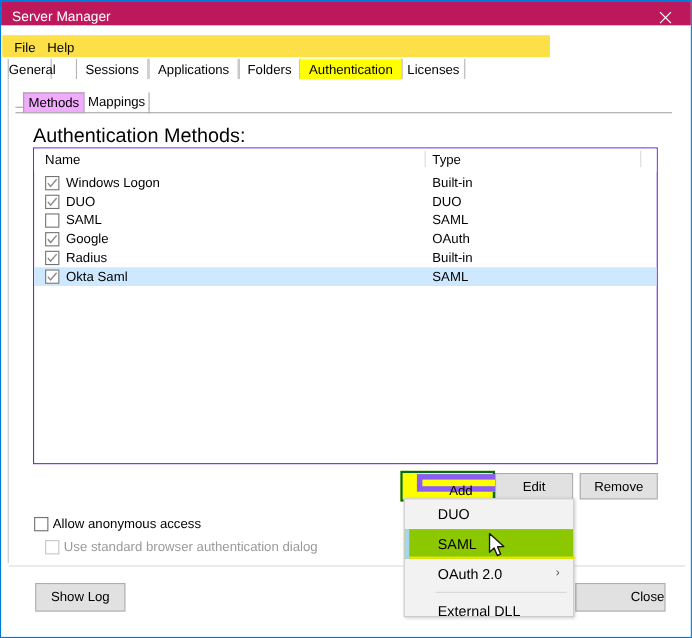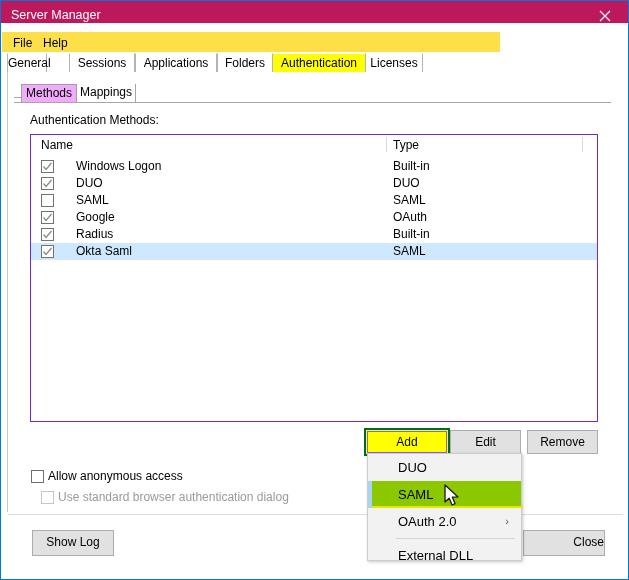--- a/index.html
+++ b/index.html
@@ -146,21 +146,21 @@
     left: 13px; top: 96px;
     width: 7px;
     height: 1px;
     background: #a6a6a6;
   }
 
   
   #methods-label {
     position: absolute;
     left: 29px; top: 112px;
-    font-size: 12px;
+    font-size: 18px;
     color: #000;
     white-space: nowrap;
   }
 
   
   #listview {
     position: absolute;
     left: 29px; top: 133px;
     width: 568px; height: 288px;
     box-sizing: border-box;
@@ -212,21 +212,21 @@
     position: absolute;
     left: 10px; top: 2px;
     width: 13px; height: 13px;
     box-sizing: border-box;
     border: 1px solid #737373;
     background: #ffffff;
   }
   .lv-check svg { display: block; position: absolute; left: 0; top: 0; }
   .lv-name {
     position: absolute;
-    left: 45px; top: 1px;
+    left: 29px; top: 1px;
     font-size: 12px;
     color: #000;
     white-space: nowrap;
   }
   .lv-type {
     position: absolute;
     left: 362px; top: 1px;
     font-size: 12px;
     color: #000;
     white-space: nowrap;
@@ -248,24 +248,24 @@
   #btn-add-wrap {
     position: absolute;
     left: 363px; top: 427px;
     width: 86px; height: 28px;
     box-sizing: border-box;
     border: 2px solid #006b22;
     background: #ffff00;
   }
   #btn-add {
     position: absolute;
-    left: 1px; top: 1px;
-    width: 80px; height: 22px;
-    box-sizing: border-box;
-    border: 1px solid #8b5cf6;
+    left: 13px; top: 1px;
+    width: 80px; height: 16px;
+    box-sizing: border-box;
+    border: 5px solid #8b5cf6;
     background: #ffff00;
     font-size: 12px;
     line-height: 20px;
     text-align: center;
     color: #000;
   }
   #btn-edit {
     left: 449px; top: 429px;
     width: 71px; height: 24px;
   }

